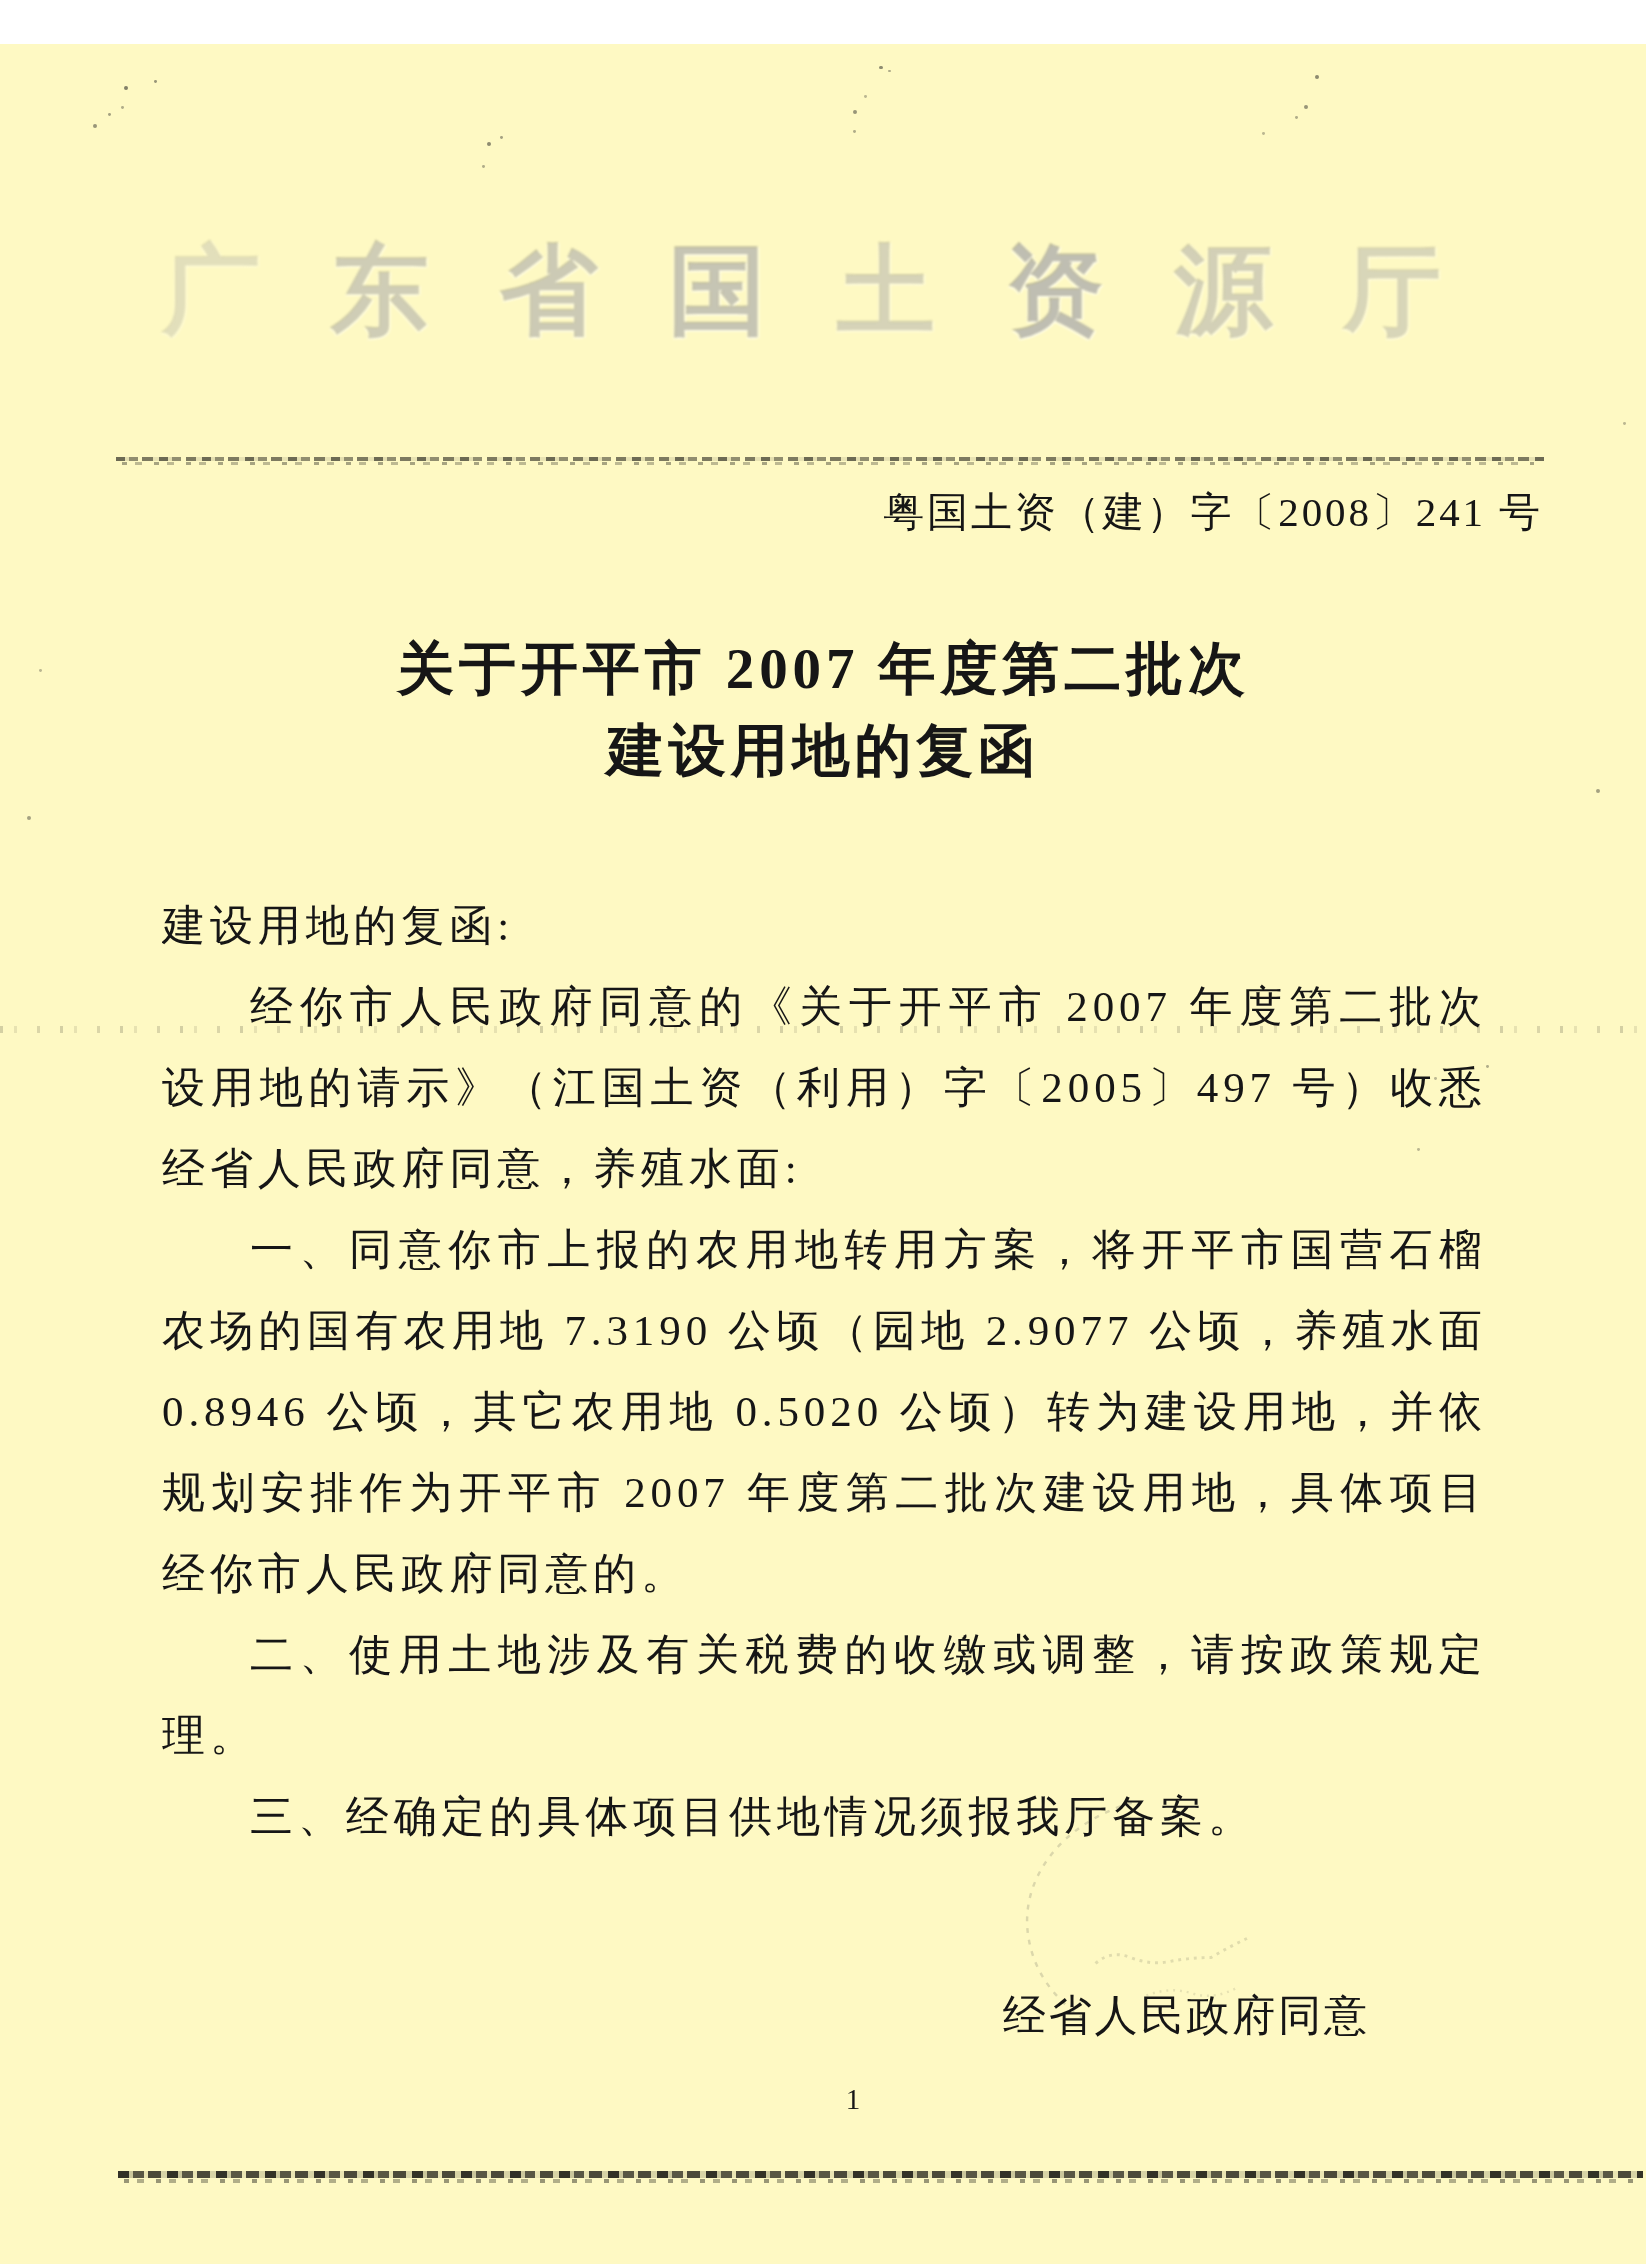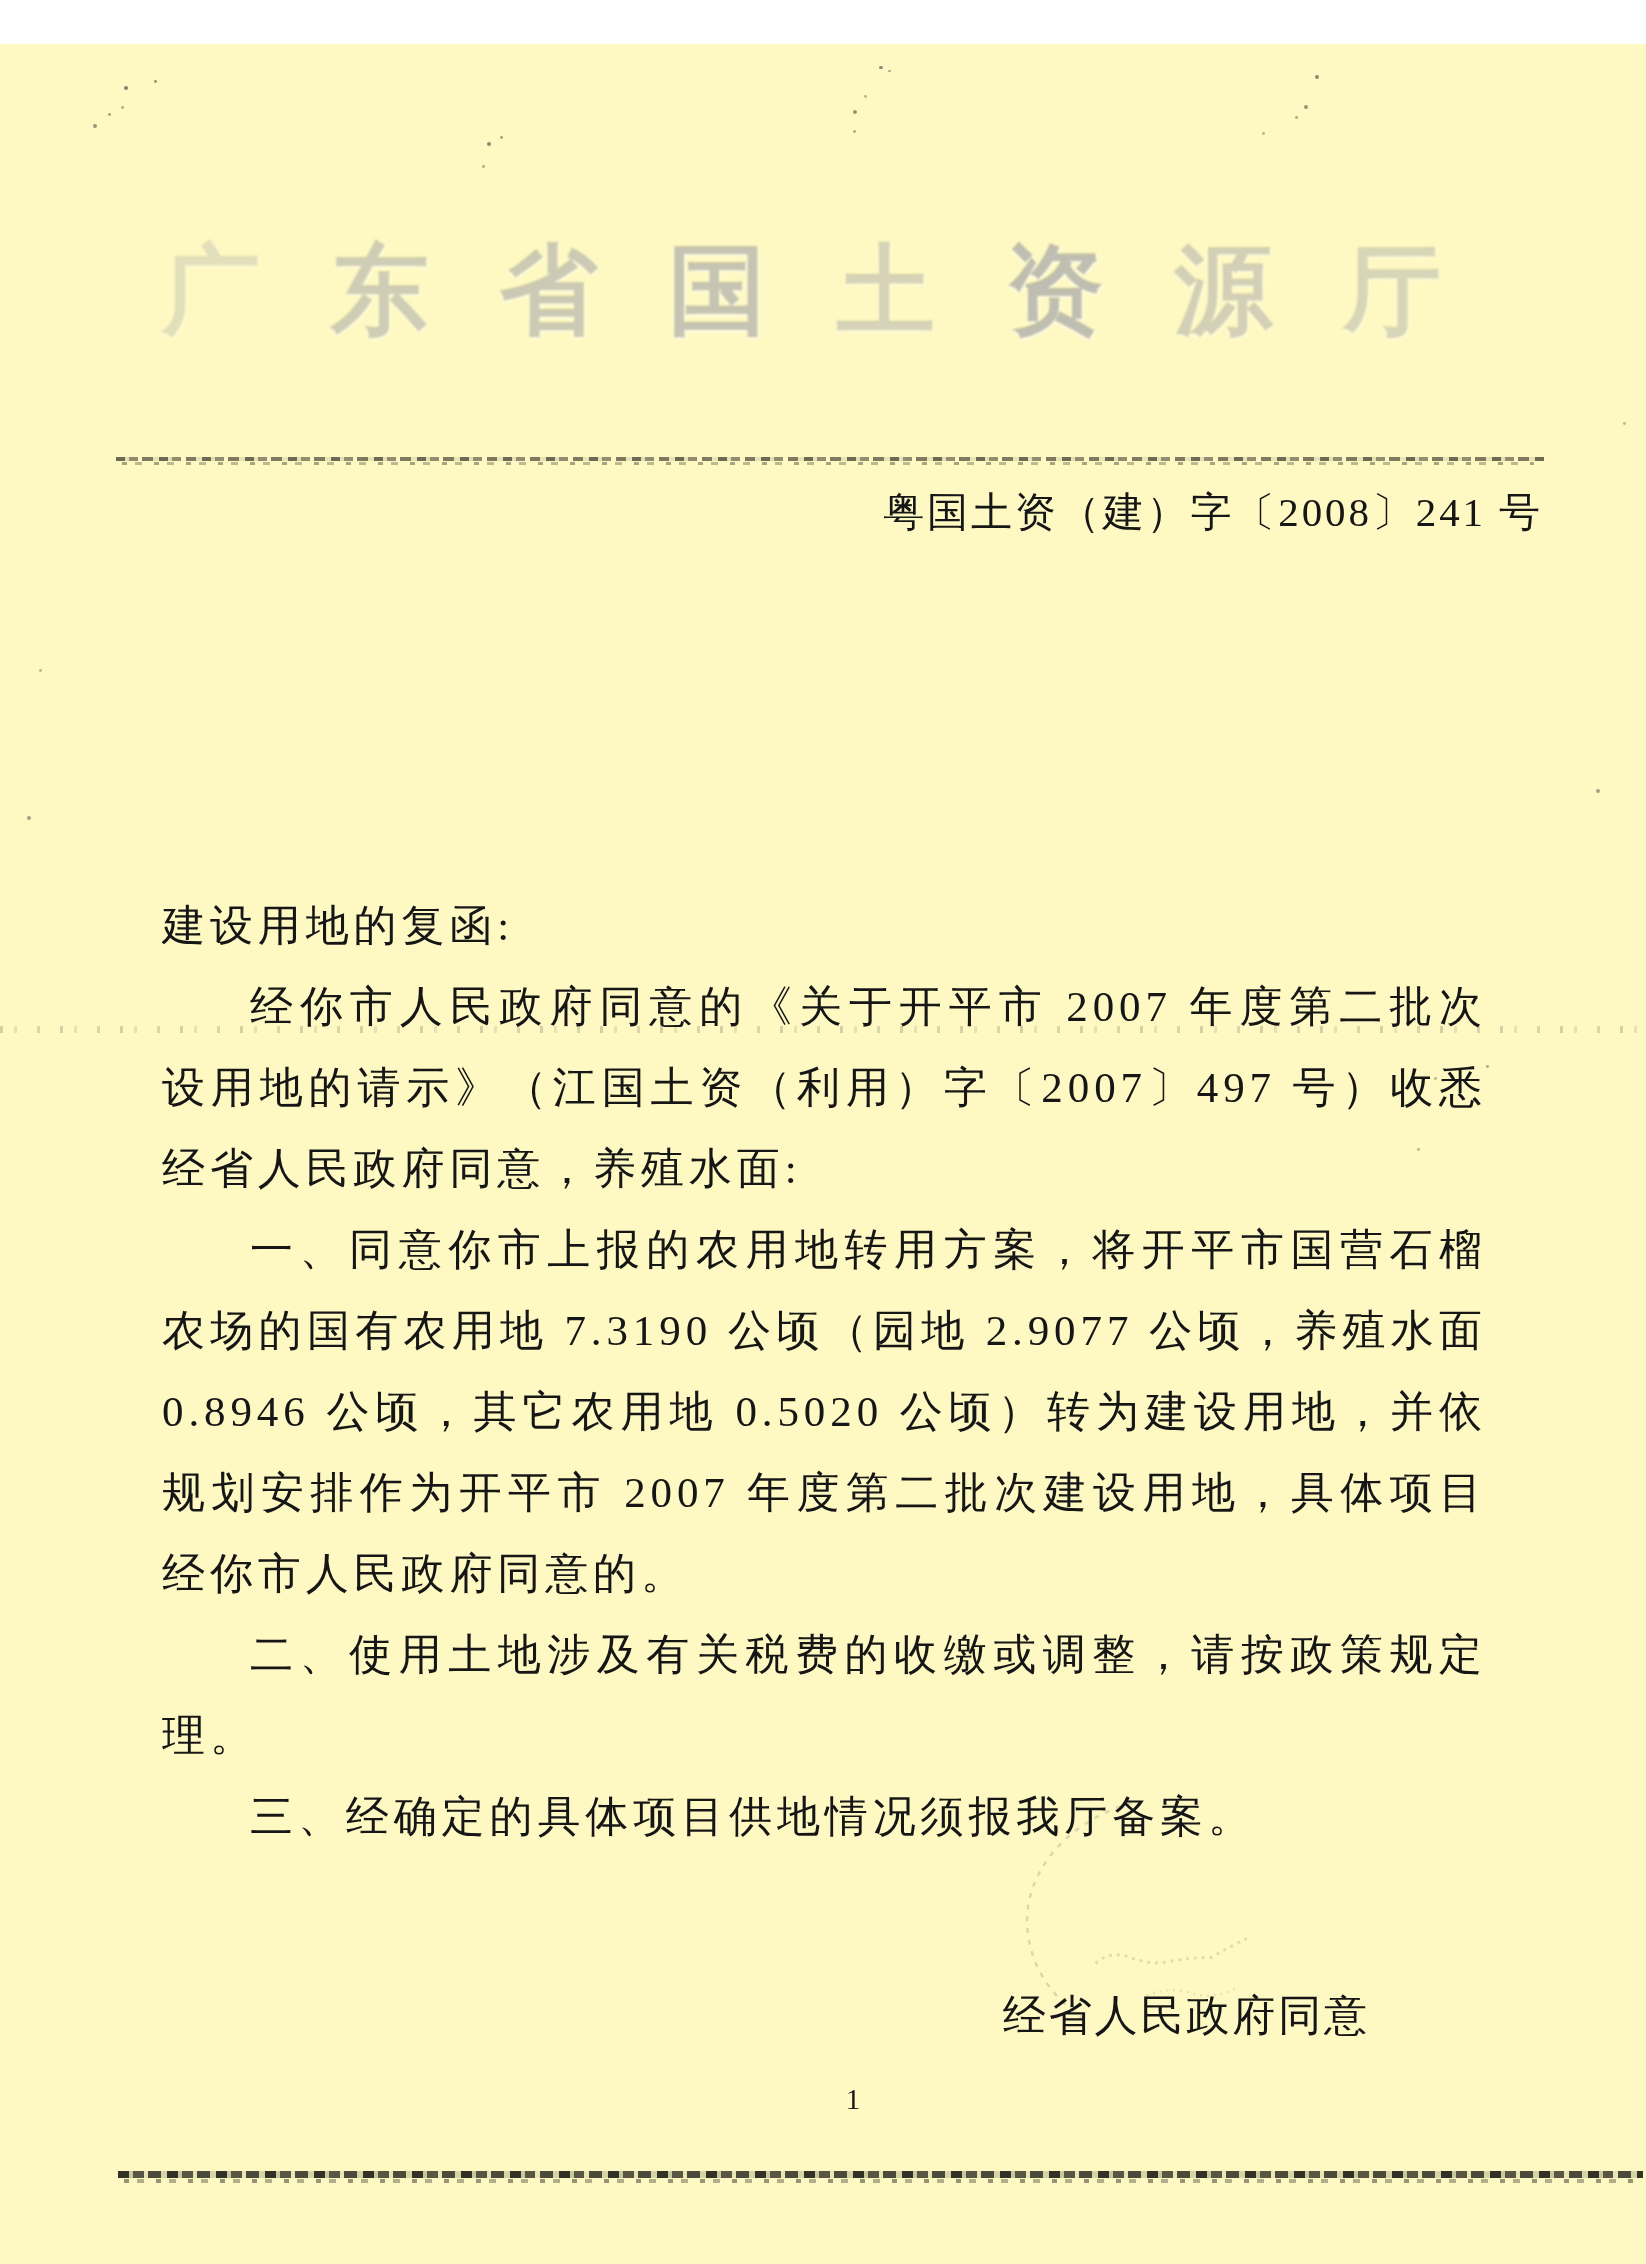--- a/index.html
+++ b/index.html
@@ -84,26 +84,30 @@
       <span class="lh-char">土</span>
       <span class="lh-char">资</span>
       <span class="lh-char">源</span>
       <span class="lh-char">厅</span>
     </div>
 
   <div class="rule rule-top"></div>
 
   <div class="doc-number">粤国土资（建）字〔2008〕241 号</div>
 
+  <div class="title">
+    <div>关于开平市 2007 年度第二批次</div>
+    <div>建设用地的复函</div>
+  </div>
 
   <div class="body">
     <div class="line">建设用地的复函:</div>
 
   <div class="line indent fill">经你市人民政府同意的《关于开平市 2007 年度第二批次建</div>
-      <div class="line fill">设用地的请示》（江国土资（利用）字〔2007〕497 号）收悉</div>
+      <div class="line fill">设用地的请示》（江国土资（利用）字〔2005〕497 号）收悉</div>
       <div class="line">经省人民政府同意，养殖水面:</div>
       <div class="line indent fill">一、同意你市上报的农用地转用方案，将开平市国营石榴塘</div>
       <div class="line fill">农场的国有农用地 7.3190 公顷（园地 2.9077 公顷，养殖水面</div>
       <div class="line fill">0.8946 公顷，其它农用地 0.5020 公顷）转为建设用地，并依照</div>
       <div class="line fill">规划安排作为开平市 2007 年度第二批次建设用地，具体项目供</div>
       <div class="line">经你市人民政府同意的。</div>
       <div class="line indent fill">二、使用土地涉及有关税费的收缴或调整，请按政策规定办</div>
       <div class="line">理。</div>
       <div class="line indent">三、经确定的具体项目供地情况须报我厅备案。</div>
     </div>

